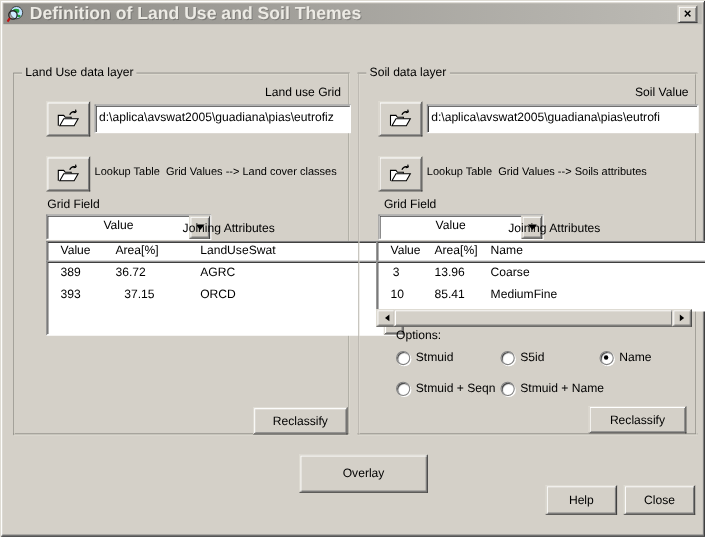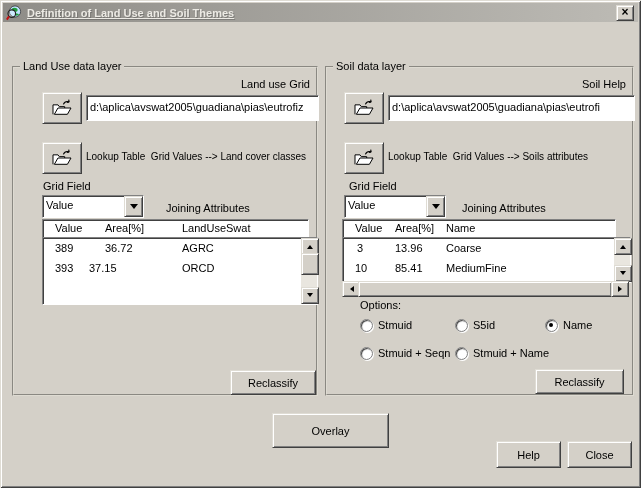--- a/index.html
+++ b/index.html
@@ -2,28 +2,28 @@
 <html><head>
 <meta charset="utf-8">
 <style>
   html,body{margin:0;padding:0;}
   body{font-family:"Liberation Sans", sans-serif; font-size:11px; color:#000; background:#fff;}
   .dialog{position:relative; width:641px; height:488px; background:#d4d0c8; overflow:hidden;
     box-shadow: inset 1px 1px 0 #dfdcd4, inset -1px -1px 0 #404040, inset 2px 2px 0 #ffffff, inset -2px -2px 0 #808080;}
   .titlebar{position:absolute; left:3px; top:3px; width:635px; height:19px;
     background:linear-gradient(90deg,#8f8d88,#bdbbb5); display:flex; align-items:center;}
   .titlebar .appicon{width:16px; height:16px; margin-left:3px; flex:0 0 auto;}
-  .titletext{margin-left:5px; font-weight:bold; font-size:11px; color:#eceae4; white-space:nowrap;
-    text-shadow:1px 1px 0 rgba(64,64,64,.35);text-decoration:underline;}
+  .titletext{margin-left:5px; font-weight:bold; font-size:16px; color:#eceae4; white-space:nowrap;
+    text-shadow:1px 1px 0 rgba(64,64,64,.35);}
   .closebtn{position:absolute; right:4px; top:2px; width:16px; height:14px; text-align:center;
     line-height:12px; font-size:12px; font-weight:bold; color:#000; cursor:default;}
   .raised{background:#d4d0c8; border:1px solid; border-color:#dfdcd4 #404040 #404040 #dfdcd4;
     box-shadow: inset 1px 1px 0 #ffffff, inset -1px -1px 0 #808080;}
   .sunken{background:#ffffff; border:1px solid; border-color:#808080 #ffffff #ffffff #808080;
-    box-shadow: inset 1px 1px 0 #404040;}
+    box-shadow: inset 1px 1px 0 #404040; padding-left: 48px;}
   .group{position:absolute; border:2px groove #dedbd2;}
   .grouplabel{position:absolute; top:-8px; left:6px; background:#d4d0c8; padding:0 3px; white-space:nowrap;}
   .abs{position:absolute;}
   .btn{display:flex; align-items:center; justify-content:center; cursor:default;}
   .btnlabel{white-space:nowrap;}
   .field{line-height:22px; padding-left:3px; white-space:nowrap; overflow:hidden; font-size:11px;}
   .pre{white-space:pre;}
   .small{font-size:10px;}
   .combo{display:flex;}
   .combo .val{flex:1; line-height:19px; padding-left:3px; overflow:hidden;}
@@ -109,21 +109,21 @@
     </div>
 
     <div class="abs sunken" style="left:28px; top:169px; width:274px; height:66px;">
       <div class="lrow" style="top:4px;">
         <span style="left:12px;">389</span>
         <span style="left:62px;">36.72</span>
         <span style="left:139px;">AGRC</span>
       </div>
       <div class="lrow" style="top:24px;text-align:right;">
         <span style="left:12px;">393</span>
-        <span style="left:46px;">37.15</span>
+        <span style="left:70px;">37.15</span>
         <span style="left:139px;">ORCD</span>
       </div>
       <div class="vscroll">
         <div class="sbtn raised" style="top:0; height:15px;">
             <div class="tri-up-s"></div>
           </div>
         <div class="thumb raised" style="top:15px; left:0; width:16px; height:20px;"></div>
         <div class="sbtn raised" style="bottom:0; height:15px;">
             <div class="tri-down-s"></div>
           </div>
@@ -131,21 +131,21 @@
     </div>
 
     <div class="abs raised btn" style="left:216px; top:302px; width:84px; height:23px;">
       <span class="btnlabel">Reclassify</span>
     </div>
   </div>
 
   <div class="group" style="left:325px; top:66px; width:305px; height:326px;">
     <span class="grouplabel">Soil data layer</span>
 
-    <span class="rightlab" style="right:6px; top:10px;">Soil Help</span>
+    <span class="rightlab" style="right:6px; top:10px;">Soil Value</span>
 
     <div class="abs raised btn" style="left:17px; top:24px; width:38px; height:30px;">
       <svg width="22" height="18" viewBox="0 0 24 20">
         <path d="M13.5 6 Q15.5 1.5 20 3.2" fill="none" stroke="#000" stroke-width="1.2"></path>
         <path d="M20 3.2 l-0.6 -2.4 M20 3.2 l-2.6 0.6" stroke="#000" stroke-width="1.2" fill="none"></path>
         <path d="M2 17 L2 6.5 L7.5 6.5 L9 8.5 L15 8.5 L15 10" fill="#fff" stroke="#000" stroke-width="1.1"></path>
         <polygon points="3.5,17 7.5,10 22,10 18,17" fill="#fff" stroke="#000" stroke-width="1.1"></polygon>
       </svg>
     </div>
     <div class="abs sunken field" style="left:61px; top:27px; width:242px; height:24px;">

